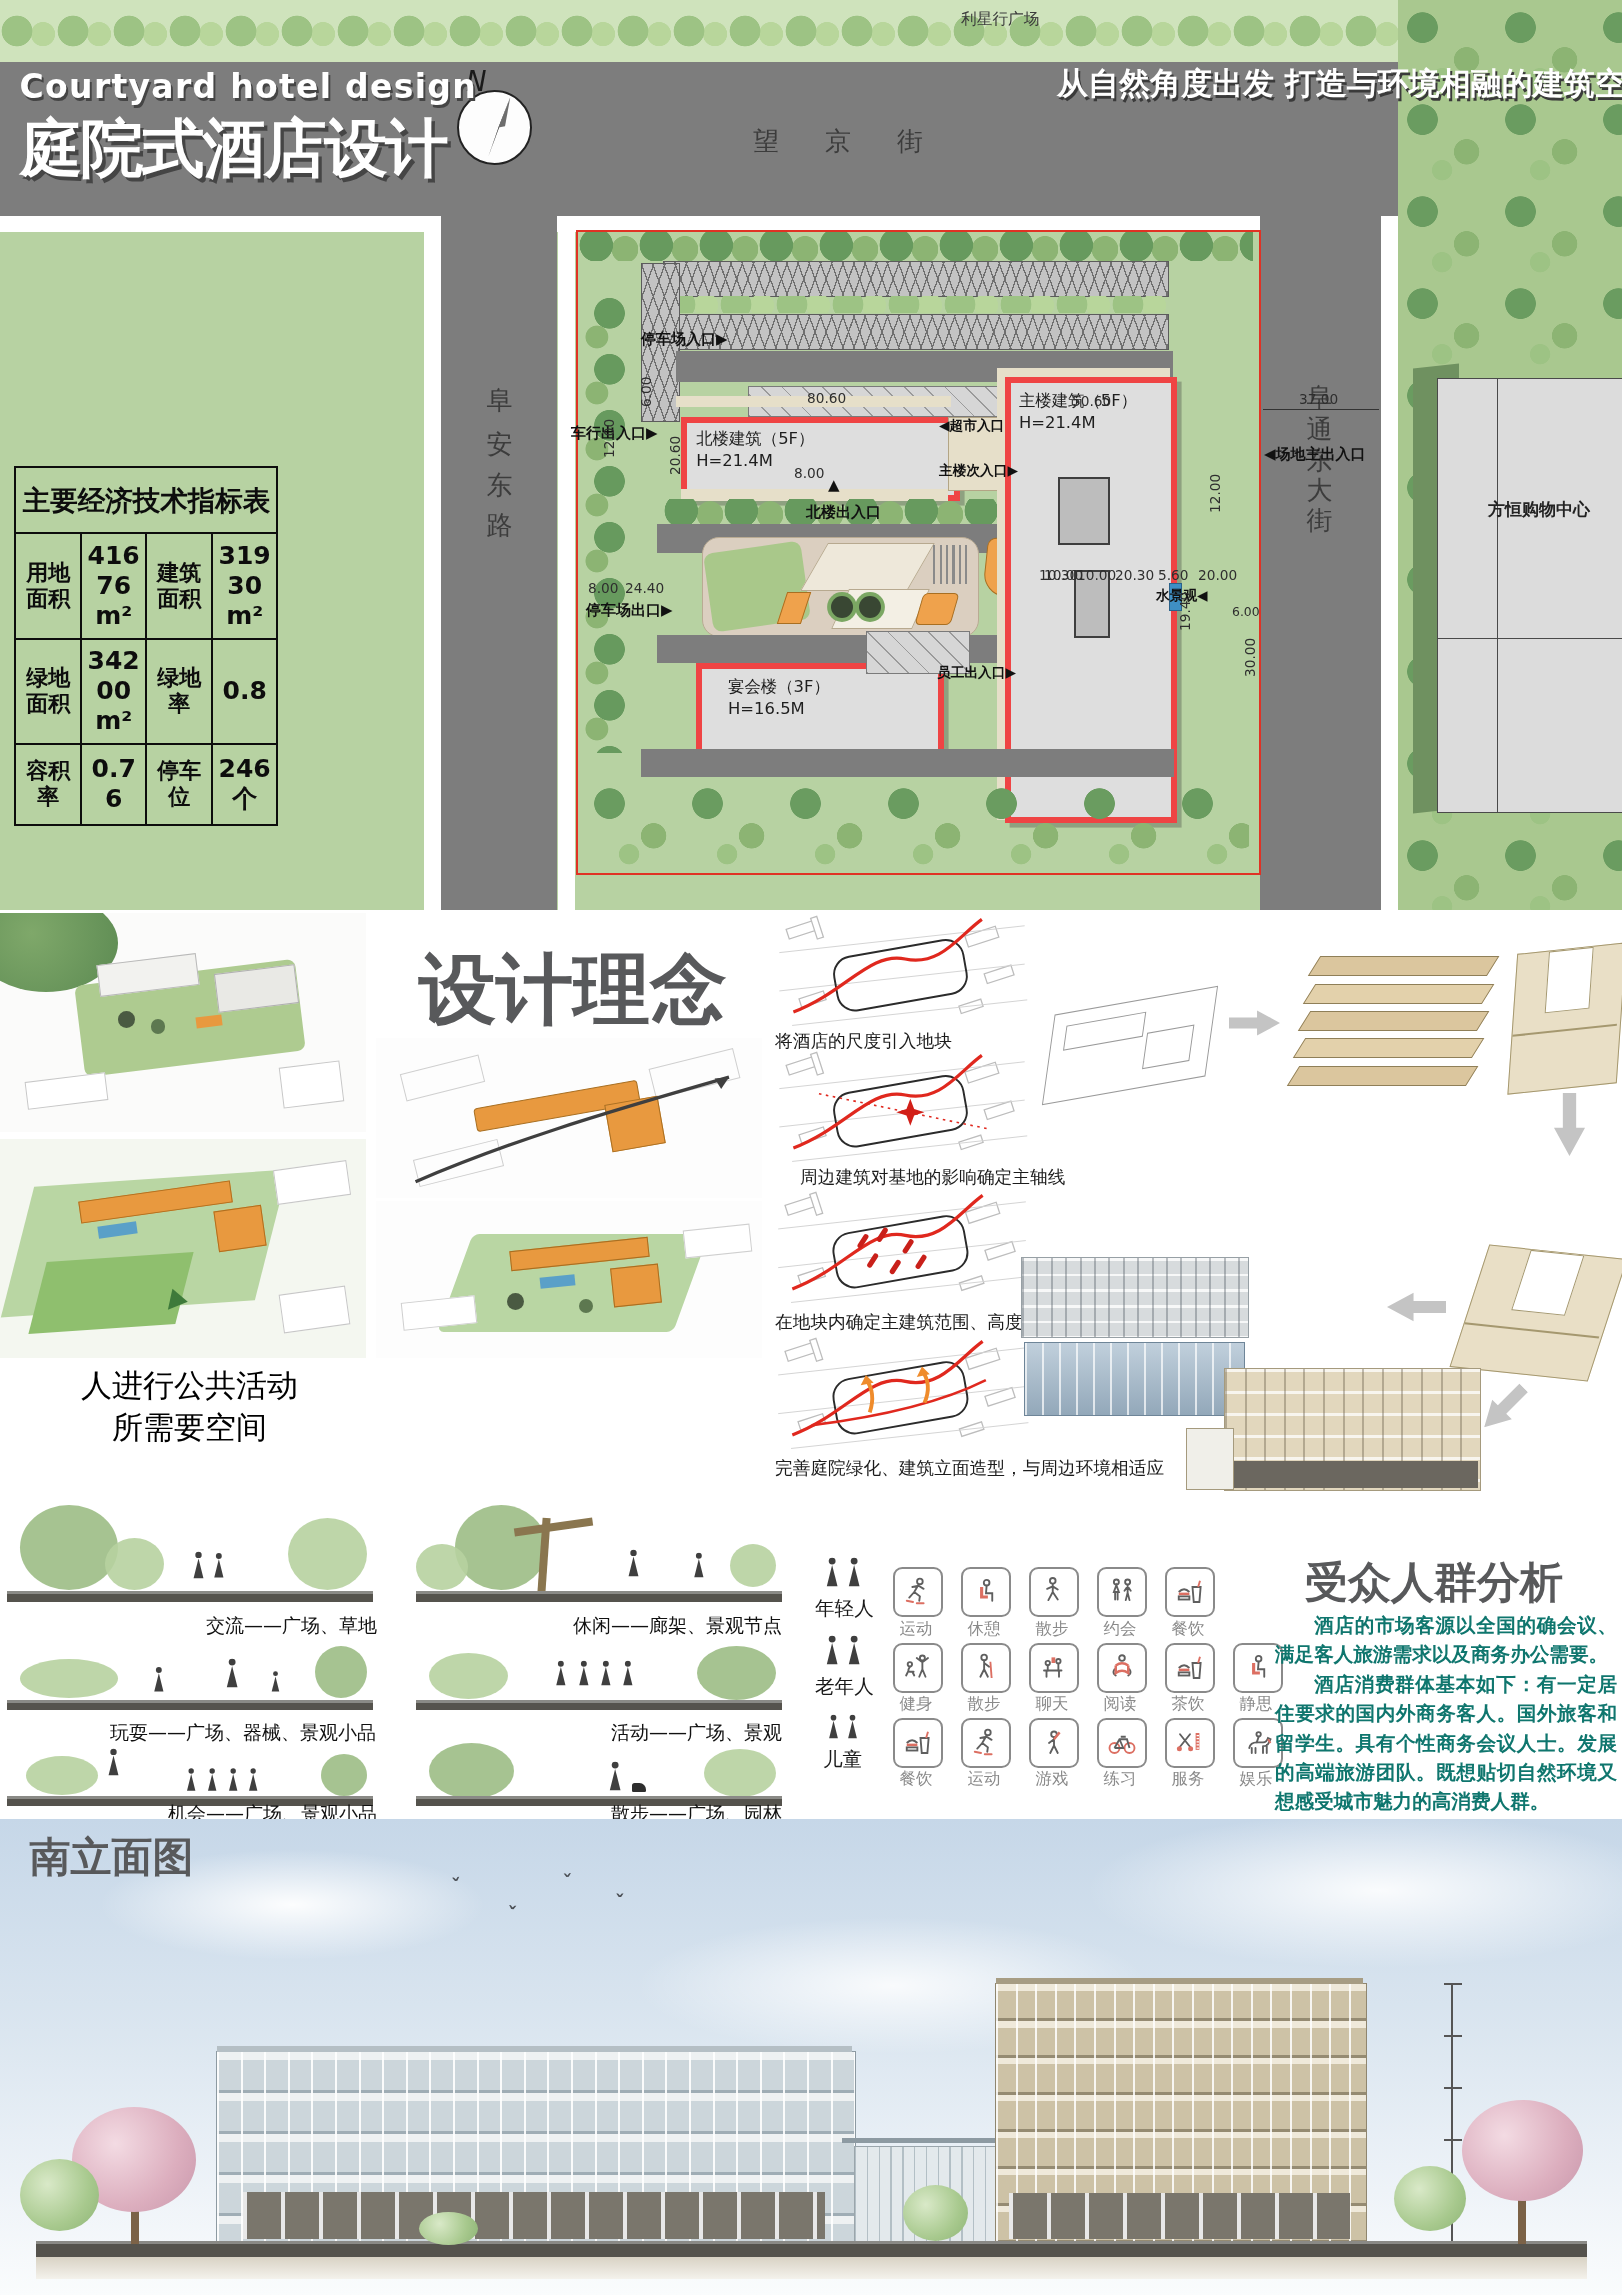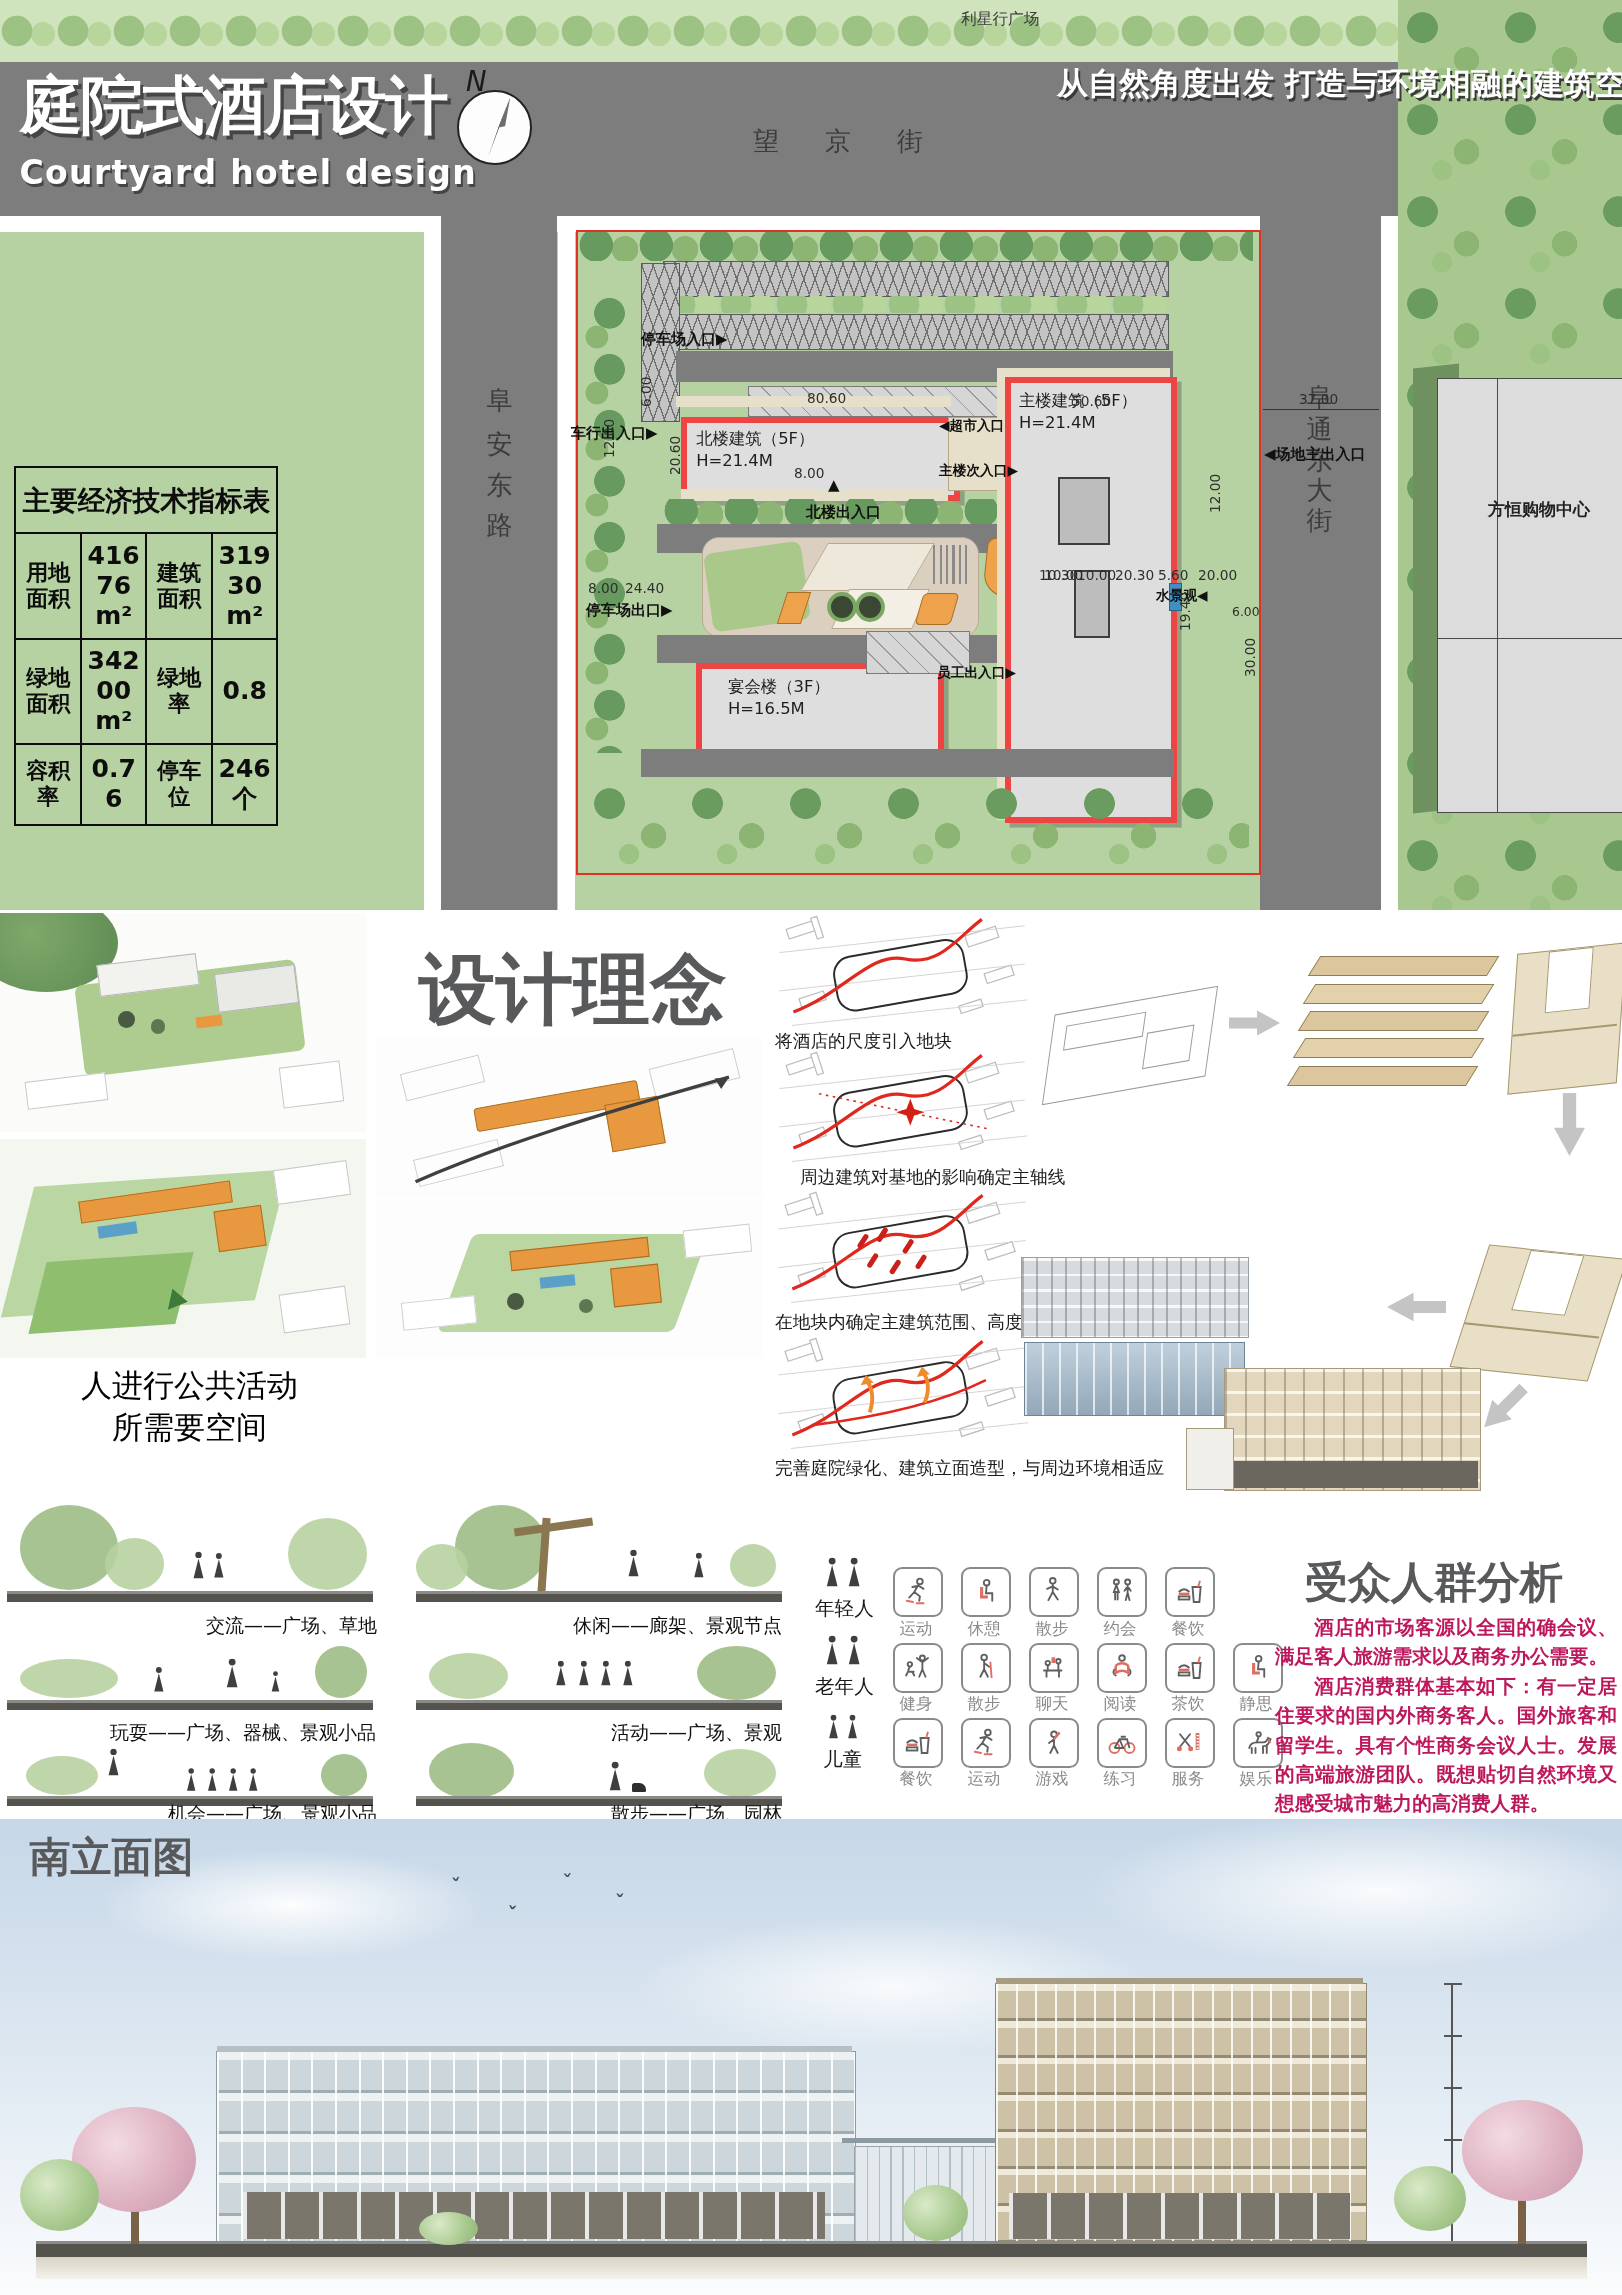--- a/index.html
+++ b/index.html
@@ -336,22 +336,22 @@
 
     <div class="abs" style="left:457px;top:90px;width:71px;height:71px;border-radius:50%;background:#fdfdfd;border:2px solid #222;">
       <svg width="71" height="71" viewBox="0 0 108 108">
           <polygon points="78,8 44,100 60,54" fill="#1a1a1a"></polygon>
           <polygon points="78,8 60,54 70,52" fill="#6d6d6d"></polygon>
         </svg>
     </div>
     <span class="abs" style="left:466px;top:65px;font-size:27.5px;font-style:italic;color:#1a1a1a;">N</span>
 
     <div class="abs" style="left:19.6px;top:63px;width:458px;">
+      <div class="shadow3d" style="font-size:33px;font-weight:900;letter-spacing:1.3px;margin-top:3.9px;text-shadow:2px 2.6px 0 #454545;">Courtyard hotel design</div>
       <div class="shadow3d" style="font-size:63px;font-weight:900;letter-spacing:-2px;white-space:nowrap;">庭院式酒店设计</div>
-      <div class="shadow3d" style="font-size:33px;font-weight:900;letter-spacing:1.3px;margin-top:3.9px;text-shadow:2px 2.6px 0 #454545;">Courtyard hotel design</div>
     </div>
 
     <span class="abs shadow3d" style="left:1057px;top:63px;font-size:31px;font-weight:900;white-space:nowrap;text-shadow:2px 2.6px 0 #3a3a3a;">从自然角度出发 打造与环境相融的建筑空间</span>
 
     <table class="itable abs" style="left:14.4px;top:466px;width:264px;height:360px;">
       <tbody>
           <tr>
             <th colspan="4">主要经济技术指标表</th>
           </tr>
       <tr style="height:77px;">
@@ -734,21 +734,21 @@
         </div>
       <span class="ilab" style="left:893px;top:276px;">餐饮</span>
       <span class="ilab" style="left:961px;top:276px;">运动</span>
       <span class="ilab" style="left:1029px;top:276px;">游戏</span>
       <span class="ilab" style="left:1097px;top:276px;">练习</span>
       <span class="ilab" style="left:1165px;top:276px;">服务</span>
       <span class="ilab" style="left:1233px;top:276px;">娱乐</span>
     </div>
 
     <div class="abs big-title" style="left:1305px;top:62px;font-size:43px;">受众人群分析</div>
-    <div class="abs" style="left:1275px;top:121px;width:342px;font-size:19.6px;font-weight:bold;color:#be185d;line-height:1.5;text-align:justify;">
+    <div class="abs" style="left:1275px;top:121px;width:342px;font-size:19.6px;font-weight:bold;color:#0f766e;line-height:1.5;text-align:justify;font-family:Liberation Mono, monospace;">
       <p style="margin:0;text-indent:2em;">酒店的市场客源以全国的确会议、满足客人旅游需求以及商务办公需要。</p>
       <p style="margin:0;text-indent:2em;">酒店消费群体基本如下：有一定居住要求的国内外商务客人。国外旅客和留学生。具有个性商务会议人士。发展的高端旅游团队。既想贴切自然环境又想感受城市魅力的高消费人群。</p>
     </div>
   </section>
 
   <section class="abs" style="left:0;top:1819px;width:1623px;height:476px;
     background:
       radial-gradient(ellipse 275px 79px at 18% 18%, rgba(255,255,255,.95), rgba(255,255,255,0) 70%),
       radial-gradient(ellipse 366px 98px at 55% 35%, rgba(255,255,255,.85), rgba(255,255,255,0) 70%),
       radial-gradient(ellipse 419px 111px at 85% 15%, rgba(255,255,255,.9), rgba(255,255,255,0) 70%),

